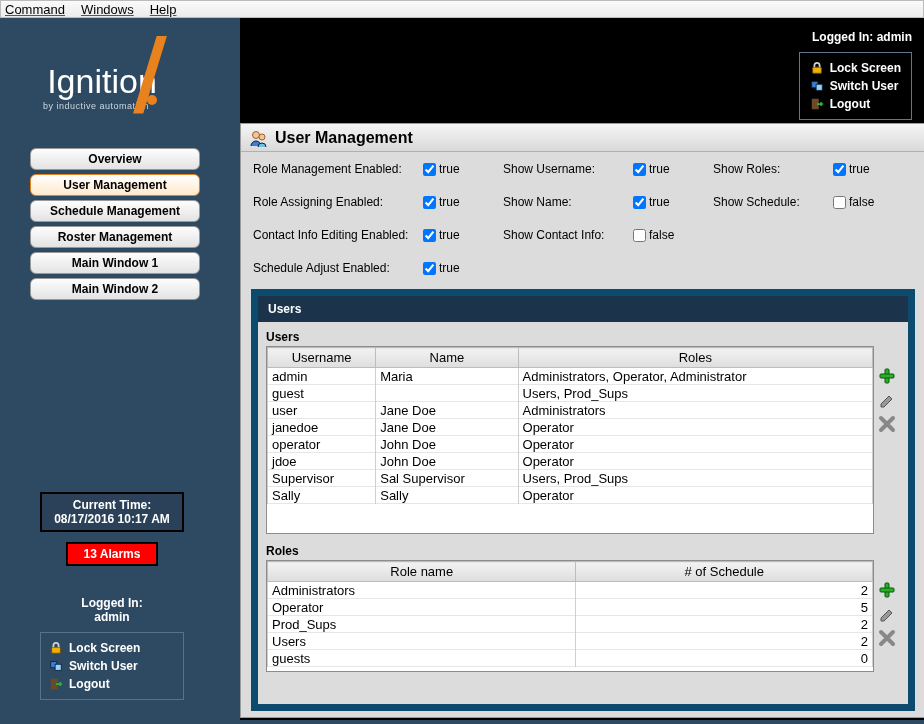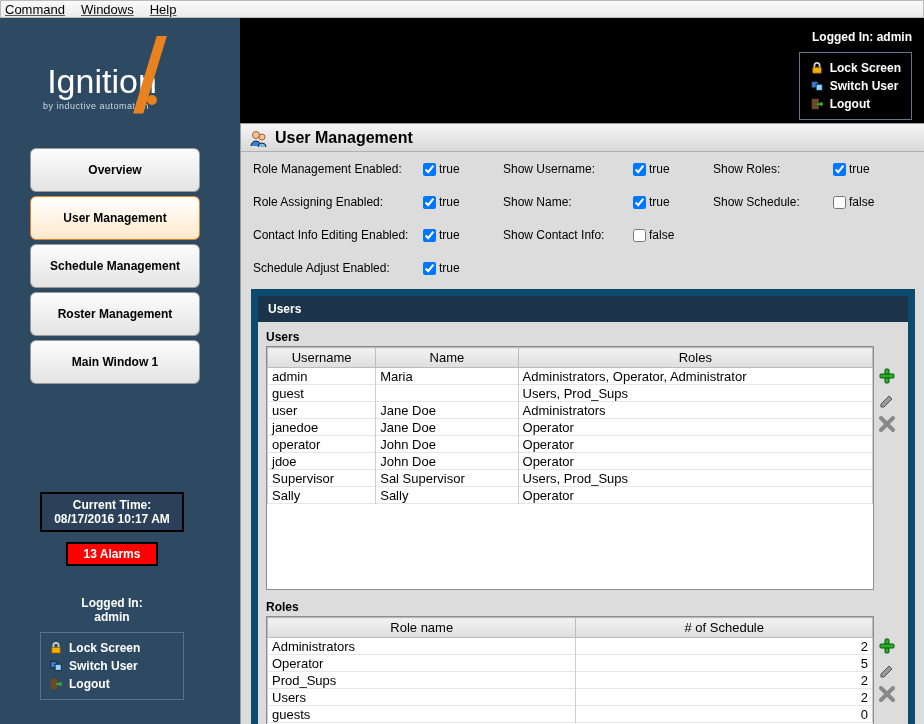--- a/index.html
+++ b/index.html
@@ -65,21 +65,21 @@
     text-align: right; padding-right: 12px;
   }
   .nav {
     display: flex; flex-direction: column; gap: 4px;
     padding: 0 4px 0 30px;
   }
   .nav-item {
     background: linear-gradient(#fdfdfd,#e3e3e3);
     border: 1px solid #999;
     border-radius: 6px;
-    height: 44px;
+    height: 22px;
     display: flex; align-items: center; justify-content: center;
     color: #000;
     font-weight: bold;
     cursor: pointer;
   }
   .nav-item.active {
     border: 1px solid #e8821f;
     background: linear-gradient(#fff,#ffe9cc);
   }
   .sidebar-bottom {
@@ -207,21 +207,21 @@
     display: flex; flex-direction: column; align-items: center;
     padding-top: 20px;
     gap: 4px;
   }
   .action-btn {
     width: 20px; height: 20px;
     display: flex; align-items: center; justify-content: center;
     cursor: pointer;
   }
   .action-btn svg { width: 18px; height: 18px; }
-  .users-grid { height: 244px; overflow: hidden; }
+  .users-grid { height: 188px; overflow: hidden; }
   .roles-grid { height: 112px; overflow: hidden; }
   .right-num { text-align: right; }
 </style>
 </head>
 <body>
 
 <div class="menubar">
   <span>Command</span>
   <span>Windows</span>
   <span>Help</span>
@@ -237,20 +237,21 @@
         <div class="sub">by inductive automation</div>
       </div>
     </div>
 
     <div class="nav" id="nav">
         <div class="nav-item">Overview</div>
         <div class="nav-item active">User Management</div>
         <div class="nav-item">Schedule Management</div>
         <div class="nav-item">Roster Management</div>
         <div class="nav-item">Main Window 1</div>
+        <div class="nav-item">Main Window 2</div>
       </div>
 
     <div class="sidebar-bottom">
       <div class="time-box">
         <div>Current Time:</div>
         <div>08/17/2016 10:17 AM</div>
       </div>
       <div class="alarm-box">13 Alarms</div>
 
       <div class="logged-in-label">Logged In:</div>

